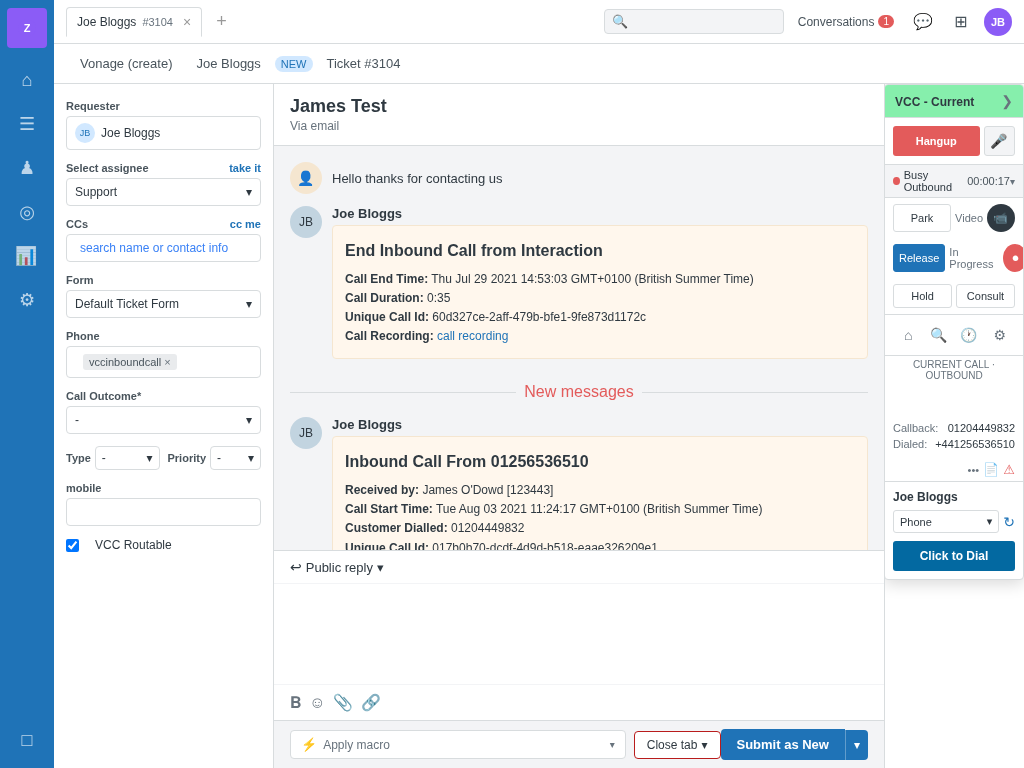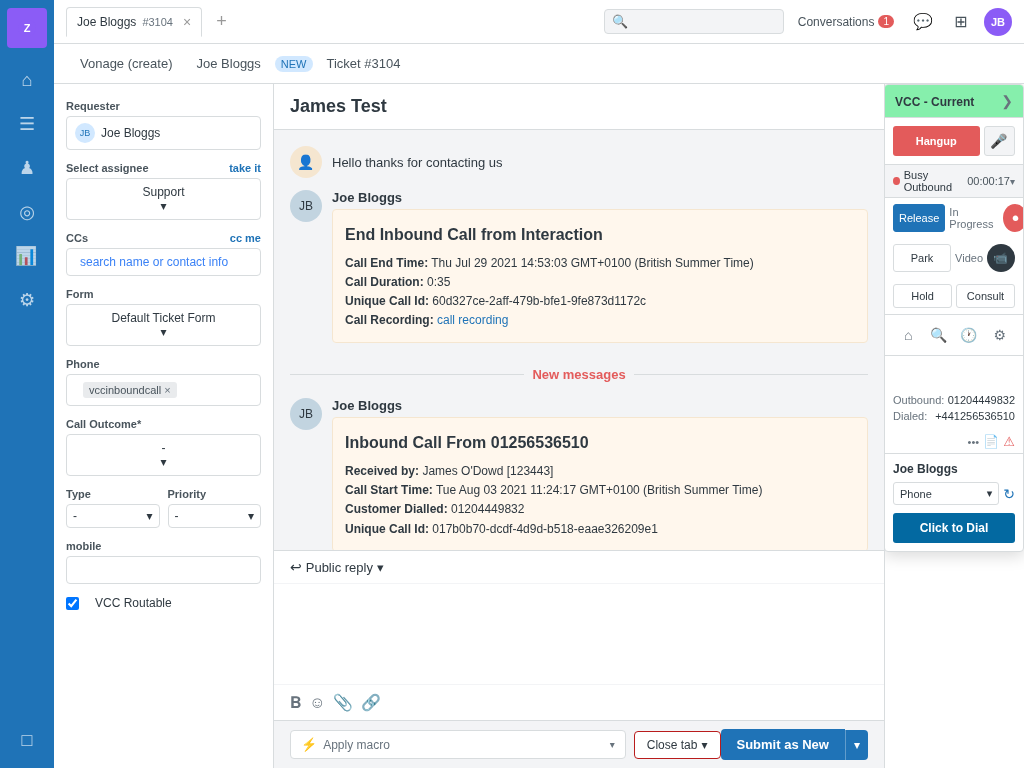--- a/index.html
+++ b/index.html
@@ -33,28 +33,28 @@
 
     
     .content-area { flex: 1; display: flex; overflow: hidden; }
 
     
     .left-panel { width: 220px; background: #fff; border-right: 1px solid #d8dcde; overflow-y: auto; padding: 16px 12px; display: flex; flex-direction: column; gap: 12px; }
     .field-group { display: flex; flex-direction: column; gap: 4px; }
     .field-label { font-size: 11px; font-weight: 600; color: #49545c; text-transform: none; display: flex; align-items: center; justify-content: space-between; }
     .field-link { color: #1f73b7; font-size: 11px; cursor: pointer; text-decoration: none; }
     .field-input { border: 1px solid #d8dcde; border-radius: 4px; padding: 6px 8px; font-size: 12px; color: #2f3941; background: #fff; display: flex; align-items: center; gap: 6px; }
-    .field-select { border: 1px solid #d8dcde; border-radius: 4px; padding: 6px 8px; font-size: 12px; color: #2f3941; background: #fff; display: flex; align-items: center; justify-content: space-between; cursor: pointer; flex-direction: column; }
+    .field-select { border: 1px solid #d8dcde; border-radius: 4px; padding: 6px 8px; font-size: 12px; color: #2f3941; background: #fff; display: flex; align-items: center; justify-content: space-between; cursor: pointer; }
     .field-select-small { border: 1px solid #d8dcde; border-radius: 4px; padding: 4px 6px; font-size: 12px; color: #2f3941; background: #fff; display: flex; align-items: center; justify-content: space-between; cursor: pointer; flex: 1; }
     .user-avatar { width: 20px; height: 20px; border-radius: 50%; background: #d1e8ff; display: flex; align-items: center; justify-content: center; font-size: 9px; color: #1f73b7; }
     .tag-container { border: 1px solid #d8dcde; border-radius: 4px; padding: 4px 16px; display: flex; align-items: center; flex-wrap: wrap; gap: 4px; min-height: 32px; }
     .tag { background: #e9ebed; color: #49545c; font-size: 11px; padding: 2px 6px; border-radius: 3px; display: flex; align-items: center; gap: 3px; }
     .tag-x { cursor: pointer; color: #68737d; }
     .type-priority-row { display: flex; gap: 8px; }
-    .type-priority-col { flex: 1; display: flex; flex-direction: column; gap: 4px; }
+    .type-priority-col { flex: 1; display: flex; flex-direction: row; gap: 4px; }
     .checkbox-row { display: flex; align-items: center; gap: 16px; font-size: 12px; }
     .checkbox-row input { cursor: pointer; }
     .mobile-input { border: 1px solid #d8dcde; border-radius: 4px; padding: 6px 8px; font-size: 12px; width: 100%; }
 
     
     .middle-panel { flex: 1; display: flex; flex-direction: column; background: #f3f4f6; overflow: hidden; }
     .ticket-header { background: #fff; border-bottom: 1px solid #d8dcde; padding: 12px 16px; }
     .ticket-title { font-size: 18px; font-weight: 600; color: #2f3941; }
     .ticket-via { font-size: 12px; color: #68737d; margin-top: 2px; }
 
@@ -63,21 +63,21 @@
     .message-block { display: flex; gap: 10px; margin-bottom: 16px; }
     .message-avatar { width: 32px; height: 32px; border-radius: 50%; background: #c2d4e0; display: flex; align-items: center; justify-content: center; font-size: 12px; color: #2f3941; flex-shrink: 0; }
     .message-content { flex: 1; }
     .message-author { font-size: 13px; font-weight: 600; color: #2f3941; margin-bottom: 4px; }
     .message-text { font-size: 13px; color: #2f3941; }
     .message-card { background: #fff7ed; border: 1px solid #f5e6d0; border-radius: 4px; padding: 12px; font-size: 12px; color: #2f3941; line-height: 1.6; }
     .message-card-title { font-weight: 700; margin-bottom: 6px; font-size: 16px; }
     .link-text { color: #1f73b7; cursor: pointer; }
     .new-messages-divider { display: flex; align-items: center; gap: 8px; margin: 8px 0 16px; }
     .divider-line { flex: 1; height: 1px; background: #d8dcde; }
-    .divider-text { font-size: 13px; color: #e35b5b; font-weight: 700; }
+    .divider-text { font-size: 16px; color: #e35b5b; font-weight: 400; }
 
     
     .greeting-block { display: flex; align-items: center; gap: 10px; margin-bottom: 12px; }
     .greeting-avatar { width: 32px; height: 32px; border-radius: 50%; background: #f5e6d0; display: flex; align-items: center; justify-content: center; font-size: 14px; flex-shrink: 0; }
 
     
     .reply-area { background: #fff; border-top: 1px solid #d8dcde; }
     .reply-header { padding: 8px 16px; border-bottom: 1px solid #f3f4f6; display: flex; align-items: center; gap: 6px; }
     .reply-type { display: flex; align-items: center; gap: 4px; font-size: 13px; color: #2f3941; font-weight: 500; cursor: pointer; }
     .reply-body { min-height: 100px; padding: 8px 16px; font-size: 13px; color: #c0c9d2; }
@@ -268,20 +268,21 @@
       <div class="checkbox-row">
         <input type="checkbox" checked="" style="">
         <span>VCC Routable</span>
       </div>
     </div>
 
     <div class="middle-panel">
 
       <div class="ticket-header">
         <div class="ticket-title">James Test</div>
+        <div class="ticket-via">Via email</div>
       </div>
 
       <div class="messages-area">
 
         <div class="greeting-block">
           <div class="greeting-avatar">👤</div>
           <div class="message-text">Hello thanks for contacting us</div>
         </div>
 
         <div class="message-block">
@@ -369,53 +370,54 @@
         <div class="vcc-status-row">
           <div class="status-indicator">
             <div class="status-dot"></div>
             <span>Busy Outbound</span>
           </div>
           <span class="status-time">00:00:17</span>
           <span style="font-size:10px;color:#68737d;">▾</span>
         </div>
 
         <div class="vcc-action-row">
+          <button class="btn-vcc-action outline">Park</button>
+          <div class="vcc-video-row" style="padding:0;flex:1;justify-content:flex-end;display:flex;align-items:center;gap:4px;">
+            <span class="vcc-video-label">Video</span>
+            <div class="vcc-video-btn">📹</div>
+          </div>
+        </div>
+
+        <div class="vcc-action-row">
           <button class="btn-vcc-action blue">Release</button>
           <div class="vcc-in-progress">
             <span class="vcc-in-progress-label">In Progress</span>
             <div class="in-progress-btn">⏺</div>
-          </div>
-        </div>
-
-        <div class="vcc-action-row">
-          <button class="btn-vcc-action outline">Park</button>
-          <div class="vcc-video-row" style="padding:0;flex:1;justify-content:flex-end;display:flex;align-items:center;gap:4px;">
-            <span class="vcc-video-label">Video</span>
-            <div class="vcc-video-btn">📹</div>
           </div>
         </div>
 
         <div class="vcc-action-row">
           <button class="btn-vcc-action outline">Hold</button>
           <button class="btn-vcc-action outline">Consult</button>
         </div>
 
         <div class="vcc-icon-row">
           <span class="vcc-icon-btn">⌂</span>
           <span class="vcc-icon-btn">🔍</span>
           <span class="vcc-icon-btn">🕐</span>
           <span class="vcc-icon-btn">⚙</span>
         </div>
 
+        <div class="vcc-outbound-label">CURRENT CALL · OUTBOUND</div>
 
         <div class="vcc-digits-area"></div>
 
         <div class="vcc-call-info">
           <div class="vcc-callback-row">
-            <span class="vcc-info-label">Outbound:</span>
+            <span class="vcc-info-label">Callback:</span>
             <span class="vcc-info-value">01204449832</span>
           </div>
           <div class="vcc-callback-row">
             <span class="vcc-info-label">Dialed:</span>
             <span class="vcc-info-value">+441256536510</span>
           </div>
         </div>
 
         <div class="vcc-icons-row2">
           <span style="font-size:11px;color:#68737d;">•••</span>

